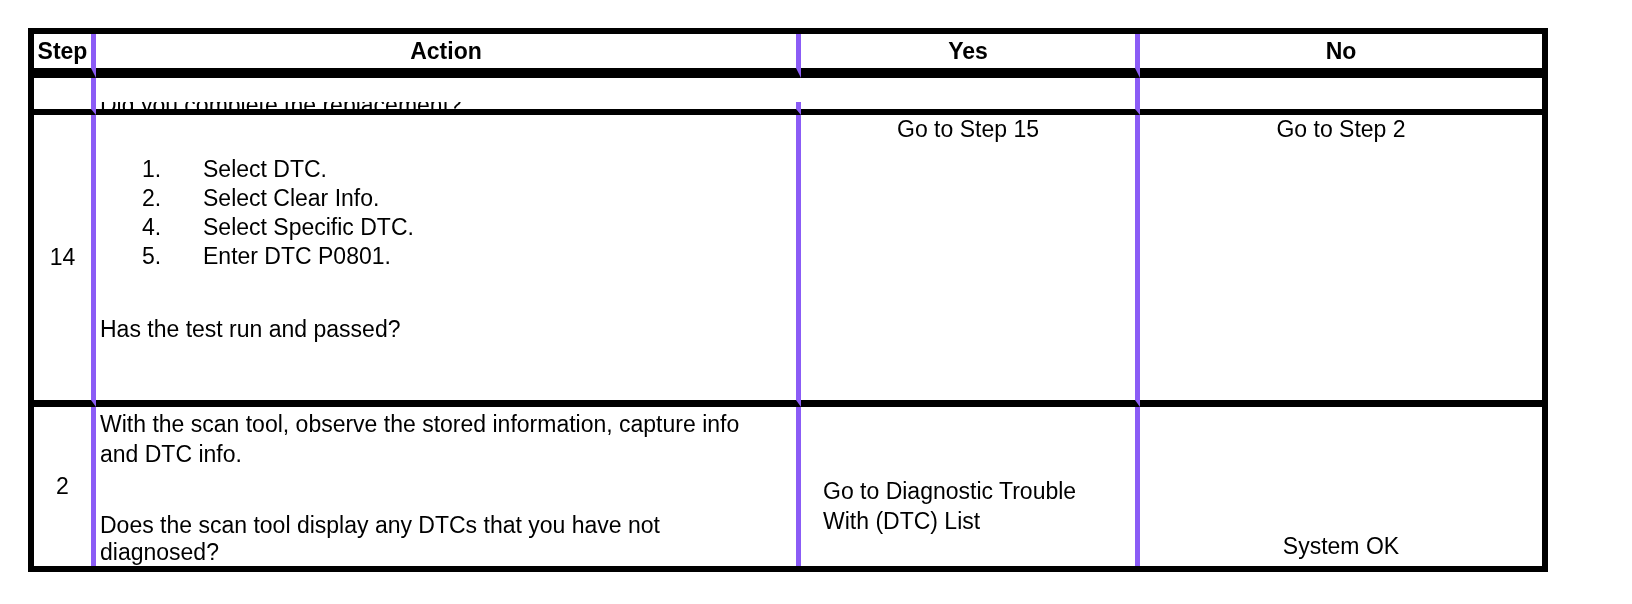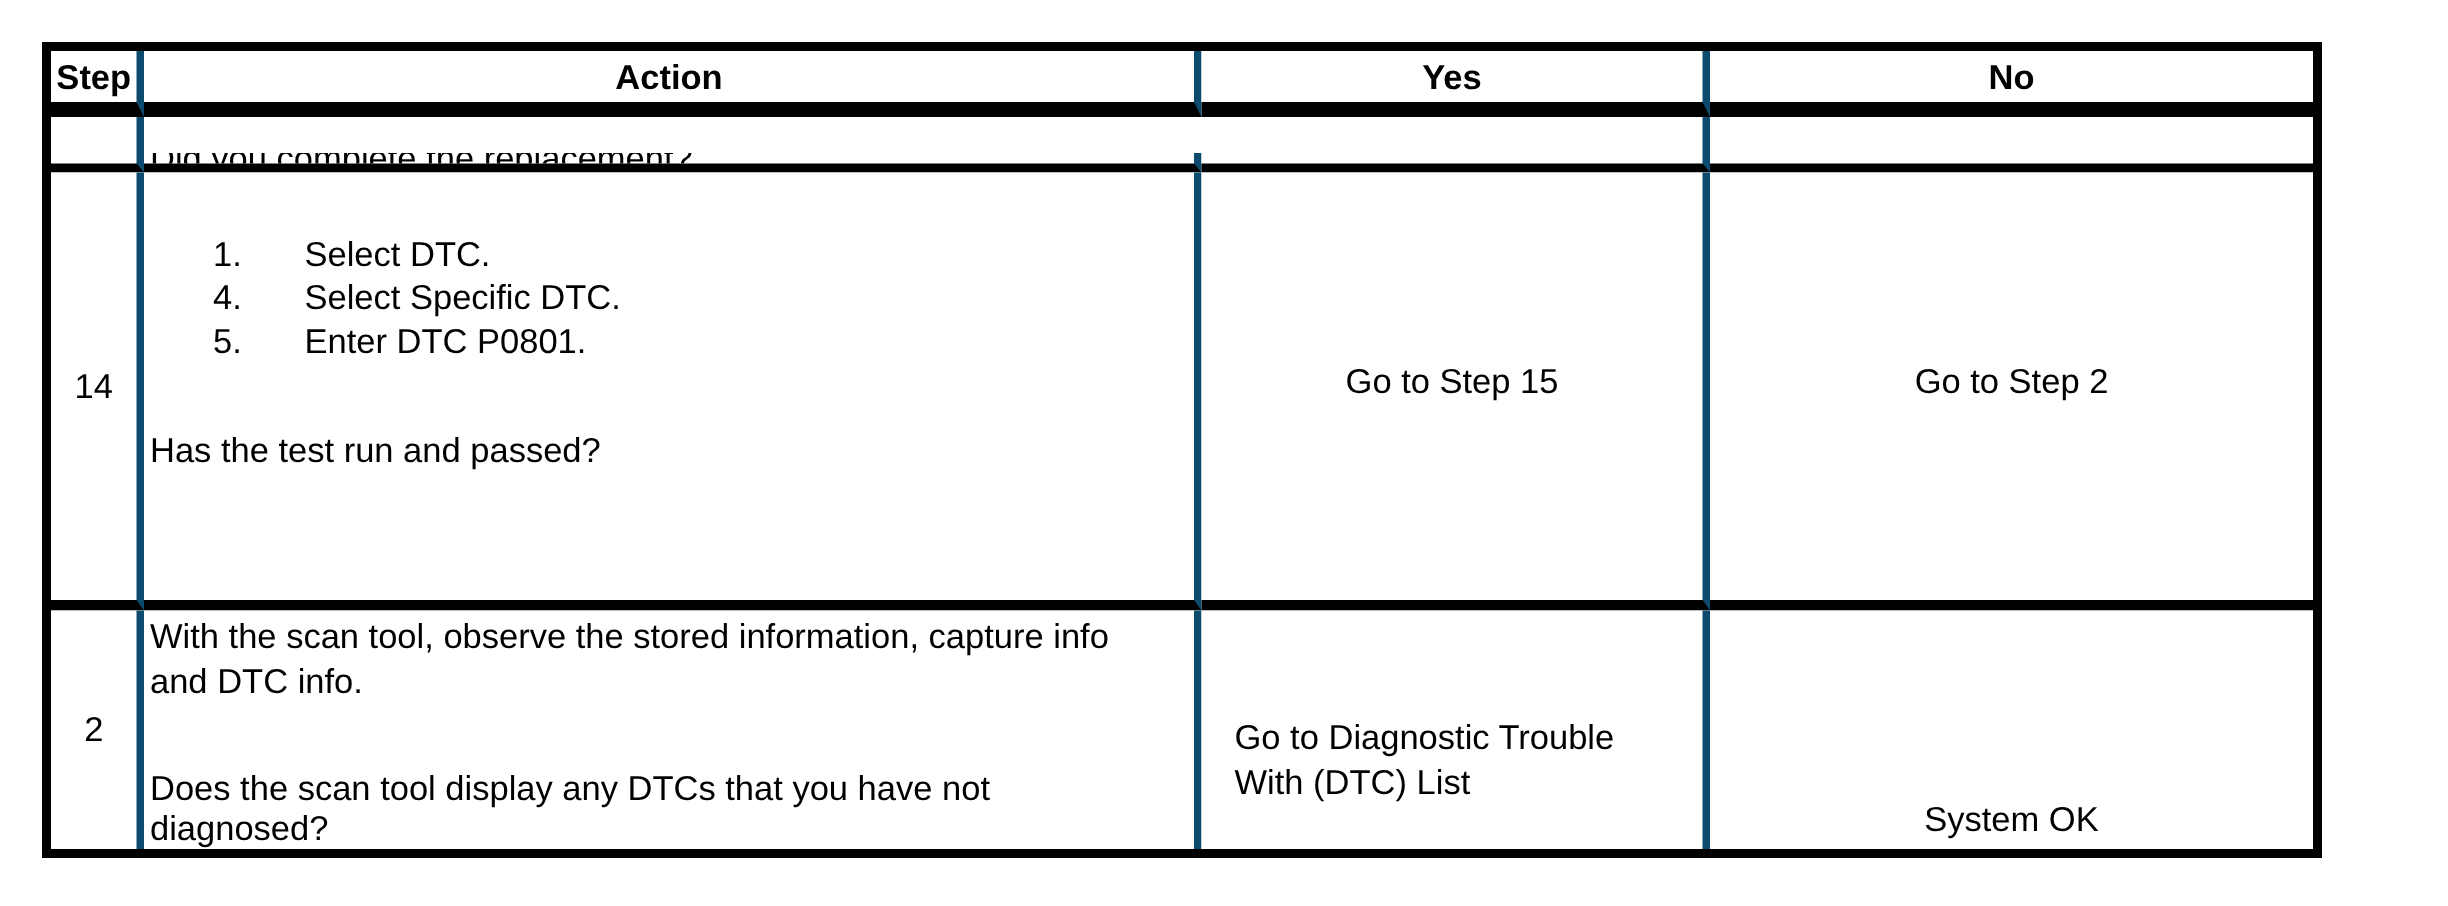--- a/index.html
+++ b/index.html
@@ -23,21 +23,21 @@
     background: #ffffff;
     display: grid;
     grid-template-columns: 62px 705px 339px 1fr;
     grid-template-rows: 44px 37px 292px 1fr;
     font-size: 23px;
     line-height: 29px;
   }
   .trow { display: contents; }
   .cell {
     background: #ffffff;
-    border-right: 5px solid #0c4a6e;
+    border-right: 5px solid #8b5cf6;
     border-bottom: 6px solid #000000;
     box-sizing: border-box;
     overflow: hidden;
   }
   .last-col { border-right: none; }
   .hdr-cell {
     border-bottom-width: 10px;
     font-weight: bold;
     display: flex;
     align-items: center;
@@ -62,21 +62,21 @@
   .action-r14 { padding: 3px 0 0 4px; }
   .intro-14 { line-height: 29px; }
   .proc-list { margin: 37px 0 0 42px; }
   .proc-item { line-height: 29px; }
   .proc-marker { display: inline-block; width: 61px; }
   .question-14 { margin-top: 44px; line-height: 29px; }
   
   .bottom-center {
     display: flex;
     flex-direction: column;
-    justify-content: center;
+    justify-content: flex-start;
     align-items: center;
     text-align: center;
     padding-bottom: 7px;
     line-height: 28px;
   }
   
   .action-r15 { padding: 2px 0 0 4px; }
   .para-15 { line-height: 30px; max-width: 680px; }
   .question-15 { margin-top: 43px; line-height: 27px; max-width: 640px; }
   
@@ -122,20 +122,23 @@
     </div>
 
     <div class="trow">
       <div class="cell r14-cell step-cell">14</div>
       <div class="cell r14-cell action-r14">
         <div class="proc-list">
           <div class="proc-item">
             <span class="proc-marker">1.</span><span>Select DTC.</span>
           </div>
           <div class="proc-item">
+            <span class="proc-marker">2.</span><span>Select Clear Info.</span>
+          </div>
+          <div class="proc-item">
             <span class="proc-marker">4.</span><span>Select Specific DTC.</span>
           </div>
           <div class="proc-item">
             <span class="proc-marker">5.</span><span>Enter DTC P0801.</span>
           </div>
         </div>
         <div class="question-14">Has the test run and passed?</div>
       </div>
       <div class="cell r14-cell bottom-center">
         <span>Go to Step 15</span>

